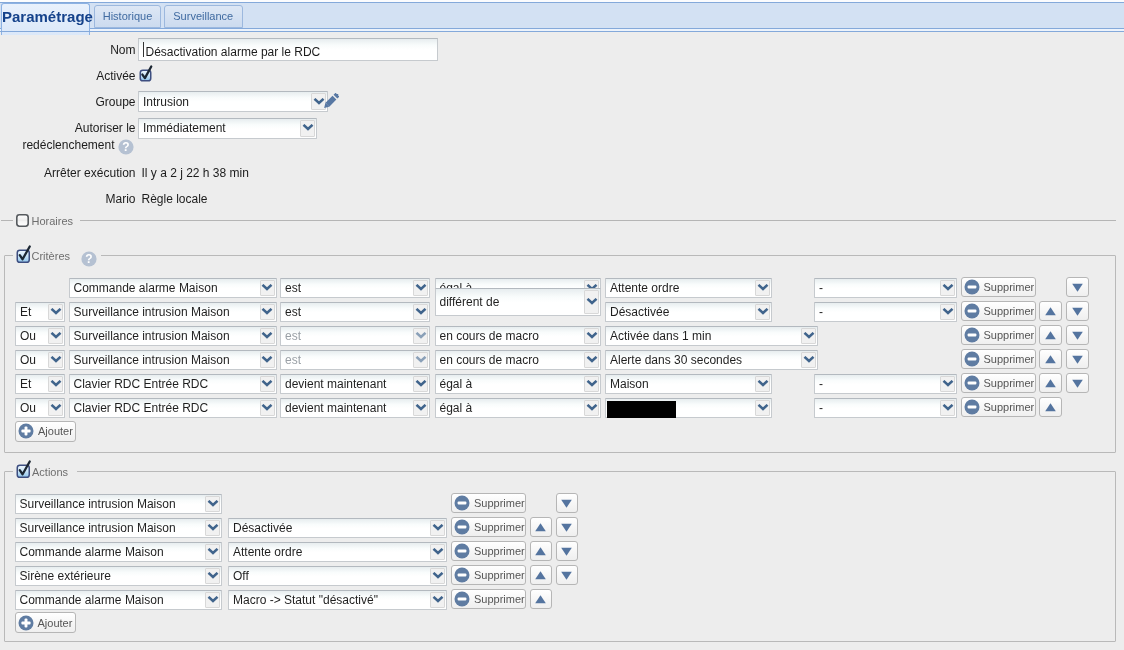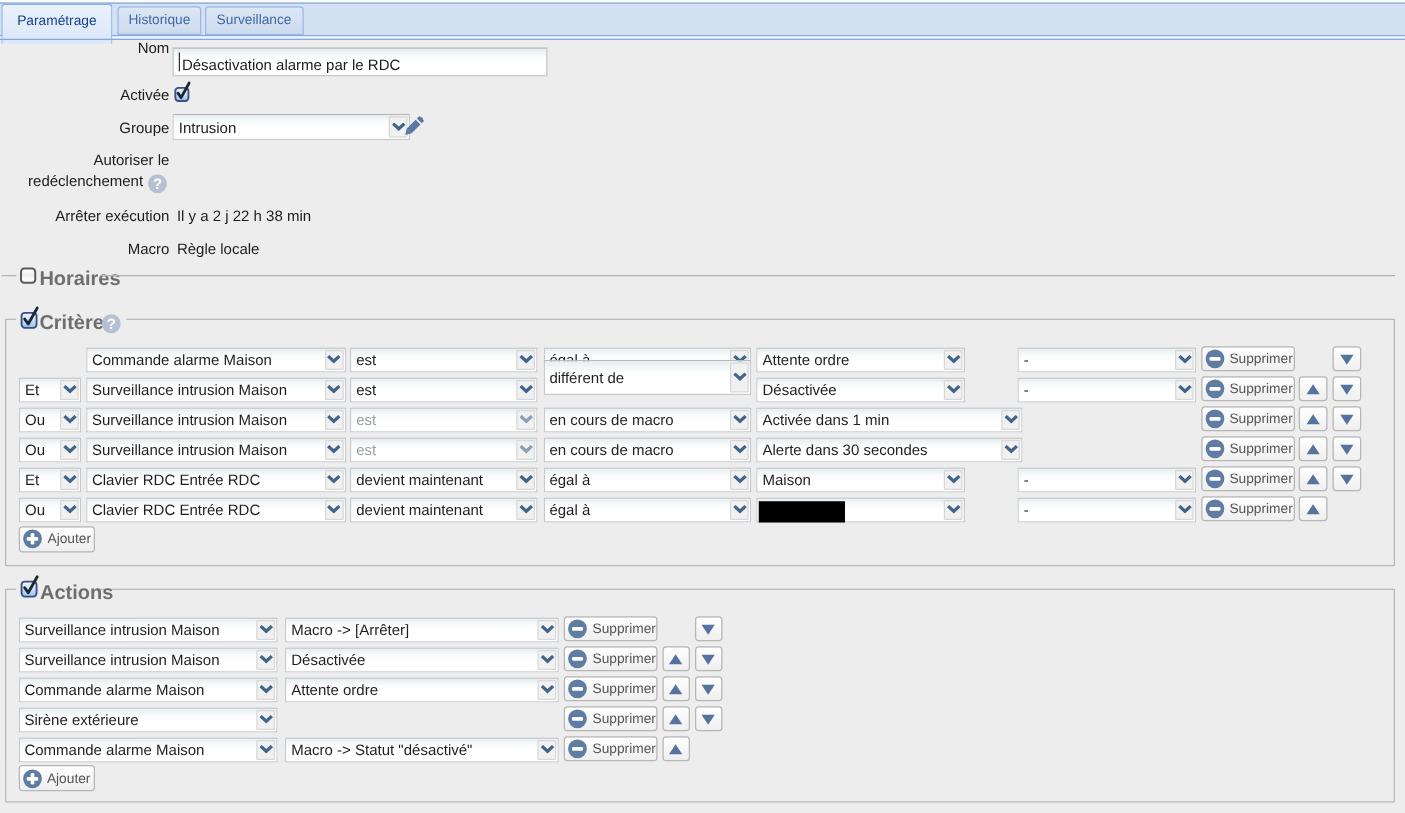--- a/index.html
+++ b/index.html
@@ -6,37 +6,37 @@
 .abs{position:absolute}
 .lab{position:absolute;left:0;width:135.5px;text-align:right;font-size:12px;color:#1c1c1c;line-height:14px;white-space:nowrap}
 .val{position:absolute;font-size:12px;color:#1c1c1c;line-height:14px;white-space:nowrap}
 .combo{position:absolute;background:linear-gradient(180deg,#e7edef 0%,#f9fcfc 30%,#ffffff 52%);border:1px solid #c6cace;border-top-color:#b3b9bf;border-radius:1px}
 .combo .ct{position:absolute;left:4px;top:0;bottom:0;right:18px;font-size:12px;color:#1f1f1f;display:flex;align-items:center;white-space:nowrap;overflow:hidden}
 .combo.dis .ct{color:#9aa0a6}
 .trig{position:absolute;top:1px;bottom:1px;right:1px;width:15px;background:#f1f1f1;border:1px solid #d8d8d8;border-radius:1px;display:flex;align-items:center;justify-content:center}
 .btn{position:absolute;background:linear-gradient(180deg,#ffffff,#f5f5f5 60%,#efefef);border:1px solid #b6b6b6;border-radius:3px;display:flex;align-items:center;padding-left:2px;gap:4px;font-size:11px;color:#555;white-space:nowrap}
 .sq{position:absolute;height:20px;background:linear-gradient(180deg,#ffffff,#f5f5f5 60%,#efefef);border:1px solid #b6b6b6;border-radius:3px;display:flex;align-items:center;justify-content:center}
 .cb{position:absolute;overflow:visible}
-.leg{position:absolute;font-size:16px;font-weight:bold;color:#6e6e6e;white-space:nowrap}
+.leg{position:absolute;font-size:11px;font-weight:normal;color:#6e6e6e;white-space:nowrap}
 .fs{position:absolute;border:1px solid #b9b9b9;border-radius:1px}
 .hline{position:absolute;height:1px;background:#b5b5b5}
 .tab{position:absolute;border-radius:3px 3px 0 0;text-align:center}
 </style></head><body>
 <div id="w">
 
 <div class="abs" style="left:0;top:0;width:1124px;height:32px;background:#d3e1f3"></div>
 <div class="abs" style="left:0;top:0;width:1124px;height:2px;background:#fbfcfe"></div>
 <div class="abs" style="left:0;top:2px;width:1124px;height:1px;background:#84a9da"></div>
 <div class="abs" style="left:0;top:28px;width:1124px;height:1px;background:#84a9da"></div>
 <div class="abs" style="left:0;top:29px;width:1124px;height:2px;background:#ecf3fc"></div>
-<div class="tab" style="left:1px;top:3px;width:89px;height:32px;background:linear-gradient(180deg,#e9f1fc,#dbe8f9);border:1px solid #8db2e3;border-bottom:none;font-size:11px;font-weight:normal;color:#15428b;line-height:26px">Paramétrage</div>
+<div class="tab" style="left:1px;top:3px;width:89px;height:32px;background:linear-gradient(180deg,#e9f1fc,#dbe8f9);border:1px solid #8db2e3;border-bottom:none;font-size:15px;font-weight:bold;color:#15428b;line-height:26px">Paramétrage</div>
 <div class="abs" style="left:0;top:31px;width:1124px;height:1px;background:#84a9da;z-index:5"></div>
 <div class="tab" style="left:94px;top:5px;width:67px;height:23px;background:linear-gradient(180deg,#dde7f5,#ccdbef);border:1px solid #9cb8de;font-size:11px;color:#3f6aa0;line-height:21px">Historique</div>
 <div class="tab" style="left:163.5px;top:5px;width:79.5px;height:23px;background:linear-gradient(180deg,#dde7f5,#ccdbef);border:1px solid #9cb8de;font-size:11px;color:#3f6aa0;line-height:21px">Surveillance</div>
-<div class="lab" style="top:31px">Nom</div>
+<div class="lab" style="top:43px">Nom</div>
 <div class="abs" style="left:138px;top:38px;width:300px;height:23px;background:linear-gradient(180deg,#e7edef 0%,#f9fcfc 30%,#ffffff 52%);border:1px solid #c6cace;border-top-color:#b3b9bf"></div>
 <div class="abs" style="left:143px;top:42px;width:1px;height:15px;background:#333"></div>
 <div class="val" style="left:145.5px;top:45px">Désactivation alarme par le RDC</div>
 <div class="lab" style="top:69px">Activée</div>
 <svg class="cb" style="left:139px;top:65px" width="16" height="16" viewBox="-0.5 -4.5 16 16">
       <defs>
         <linearGradient id="g139_69" x1="0" y1="0" x2="0" y2="1">
           <stop offset="0" stop-color="#eff7fd"></stop>
           <stop offset="0.5" stop-color="#c8e3f7"></stop>
           <stop offset="1" stop-color="#8fc5ec"></stop>
@@ -63,24 +63,33 @@
           <rect x="6.9" y="2.6" width="5.4" height="10" fill="#5878a3"></rect>
           <polygon points="6.9,12.6 12.3,12.6 9.6,17.2" fill="#5878a3"></polygon>
         </g>
       </svg></div>
 <div class="lab" style="top:120.5px">Autoriser le</div>
 <div class="lab" style="top:138px;width:114.5px">redéclenchement</div>
 <div class="abs" style="left:117.5px;top:138.5px"><svg width="16" height="16" viewBox="0 0 16 16">
         <circle cx="8" cy="8" r="7.6" fill="#b5c1d2"></circle>
         <text x="8" y="12" text-anchor="middle" font-family="Liberation Sans, sans-serif" font-size="12" font-weight="bold" fill="#ffffff">?</text>
       </svg></div>
+<div class="combo" style="left:138px;top:117.5px;width:179px;height:21px">
+      <span class="ct">Immédiatement</span>
+      <span class="trig">
+        <svg width="12" height="8" viewBox="0 0 12 8">
+          <polyline points="1.5,0.9 6,5.0 10.5,0.9" fill="none" stroke="#40648c" stroke-width="2.6"></polyline>
+          <polygon points="4.4,-0.2 7.6,-0.2 6,1.9" fill="#f1f1f1"></polygon>
+        </svg>
+      </span>
+    </div>
 
 <div class="lab" style="top:166px">Arrêter exécution</div>
 <div class="val" style="left:141.5px;top:166px">Il y a 2 j 22 h 38 min</div>
-<div class="lab" style="top:192px">Macro</div>
+<div class="lab" style="top:192px">Mario</div>
 <div class="val" style="left:141.5px;top:192px">Règle locale</div>
 <div class="hline" style="left:1px;top:220px;width:12px"></div>
 <svg class="cb" style="left:16px;top:214px" width="13" height="13" viewBox="0 0 13 13">
       <defs>
         <linearGradient id="u16_214" x1="0" y1="0" x2="0" y2="1">
           <stop offset="0" stop-color="#ffffff"></stop>
           <stop offset="0.5" stop-color="#ededed"></stop>
           <stop offset="0.6" stop-color="#f5f5f5"></stop>
           <stop offset="1" stop-color="#ffffff"></stop>
         </linearGradient>
@@ -574,29 +583,20 @@
 <div class="combo" style="left:14.5px;top:494px;width:207.5px;height:20px">
       <span class="ct">Surveillance intrusion Maison</span>
       <span class="trig">
         <svg width="12" height="8" viewBox="0 0 12 8">
           <polyline points="1.5,0.9 6,5.0 10.5,0.9" fill="none" stroke="#40648c" stroke-width="2.6"></polyline>
           <polygon points="4.4,-0.2 7.6,-0.2 6,1.9" fill="#f1f1f1"></polygon>
         </svg>
       </span>
     </div>
 
-<div class="combo" style="left:228px;top:494px;width:219px;height:20px">
-      <span class="ct">Macro -&gt; [Arrêter]</span>
-      <span class="trig">
-        <svg width="12" height="8" viewBox="0 0 12 8">
-          <polyline points="1.5,0.9 6,5.0 10.5,0.9" fill="none" stroke="#40648c" stroke-width="2.6"></polyline>
-          <polygon points="4.4,-0.2 7.6,-0.2 6,1.9" fill="#f1f1f1"></polygon>
-        </svg>
-      </span>
-    </div>
 
 <div class="btn" style="left:451px;top:493px;width:75px;height:20px">
       <svg width="16" height="16" viewBox="0 0 16 16" style="flex:none">
         <circle cx="8" cy="8" r="7.5" fill="#5f7ca2"></circle>
         <rect x="3.6" y="6.6" width="8.8" height="2.9" rx="1" fill="#fff"></rect>
       </svg>
       <span>Supprimer</span>
     </div>
 
 <div class="sq" style="left:555.5px;top:493px;width:22px">
@@ -688,20 +688,29 @@
 <div class="combo" style="left:14.5px;top:566px;width:207.5px;height:20px">
       <span class="ct">Sirène extérieure</span>
       <span class="trig">
         <svg width="12" height="8" viewBox="0 0 12 8">
           <polyline points="1.5,0.9 6,5.0 10.5,0.9" fill="none" stroke="#40648c" stroke-width="2.6"></polyline>
           <polygon points="4.4,-0.2 7.6,-0.2 6,1.9" fill="#f1f1f1"></polygon>
         </svg>
       </span>
     </div>
 
+<div class="combo" style="left:228px;top:566px;width:219px;height:20px">
+      <span class="ct">Off</span>
+      <span class="trig">
+        <svg width="12" height="8" viewBox="0 0 12 8">
+          <polyline points="1.5,0.9 6,5.0 10.5,0.9" fill="none" stroke="#40648c" stroke-width="2.6"></polyline>
+          <polygon points="4.4,-0.2 7.6,-0.2 6,1.9" fill="#f1f1f1"></polygon>
+        </svg>
+      </span>
+    </div>
 
 <div class="btn" style="left:451px;top:565px;width:75px;height:20px">
       <svg width="16" height="16" viewBox="0 0 16 16" style="flex:none">
         <circle cx="8" cy="8" r="7.5" fill="#5f7ca2"></circle>
         <rect x="3.6" y="6.6" width="8.8" height="2.9" rx="1" fill="#fff"></rect>
       </svg>
       <span>Supprimer</span>
     </div>
 
 <div class="sq" style="left:529.5px;top:565px;width:22px">

